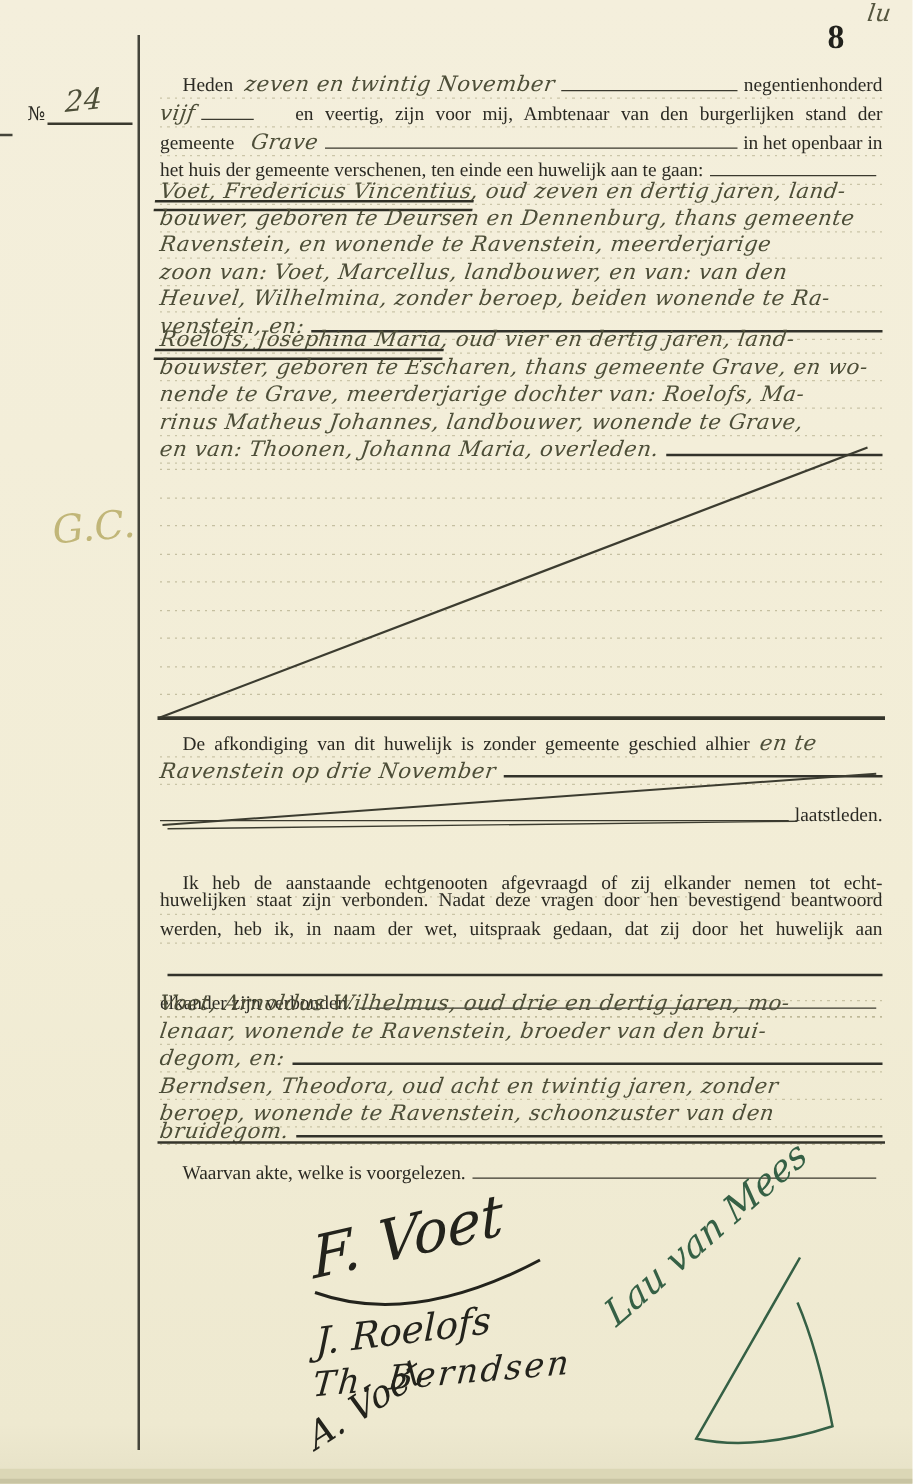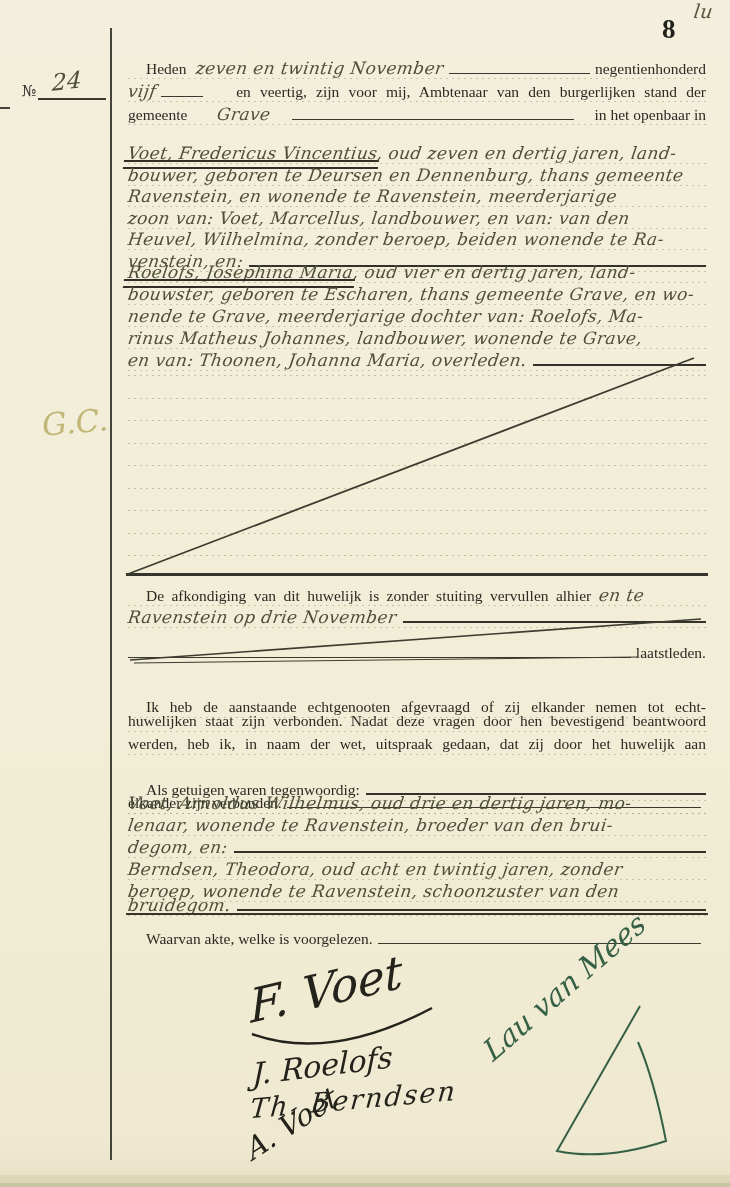--- a/index.html
+++ b/index.html
@@ -60,25 +60,29 @@
     <span class="pr indent">Heden</span>
     <span class="hw hw-lg" style="margin-left:10px;">zeven en twintig November</span>
     <span class="fill"></span>
     <span class="pr">negentienhonderd</span>
   </div>
   <div class="row ruled" style="top:80px;">
     <span class="hw hw-lg">vijf</span>
     <span class="fill" style="max-width:42px;"></span>
     <span class="pr just" style="flex:1;margin-left:28px;">en veertig, zijn voor mij, Ambtenaar van den burgerlijken stand der</span>
   </div>
-  <div class="row ruled" style="top:103px;gap:16px;">
+  <div class="row ruled" style="top:103px;">
     <span class="pr">gemeente</span>
     <span class="hw hw-lg" style="margin-left:14px;">Grave</span>
     <span class="fill"></span>
     <span class="pr">in het openbaar in</span>
+  </div>
+  <div class="row ruled" style="top:126px;">
+    <span class="pr">het huis der gemeente verschenen, ten einde een huwelijk aan te gaan:</span>
+    <span class="fill"></span>
   </div>
 
   <div class="row ruled" style="top:142px;">
     <span class="hw hw-lg name-u">Voet, Fredericus Vincentius</span>
     <span class="hw hw-lg">, oud zeven en dertig jaren, land-</span>
   </div>
   <div class="row ruled" style="top:164px;">
       <span class="hw hw-lg">bouwer, geboren te Deursen en Dennenburg, thans gemeente</span>
     </div>
   <div class="row ruled" style="top:185px;">
@@ -118,42 +122,41 @@
   <div class="blankline" style="top:420px;"></div>
   <div class="blankline" style="top:443px;"></div>
   <div class="blankline" style="top:465px;"></div>
   <div class="blankline" style="top:488px;"></div>
   <div class="blankline" style="top:510px;"></div>
   <div class="blankline" style="top:533px;"></div>
   <div class="blankline" style="top:555px;"></div>
   <div class="hline" style="left:126px;top:573px;width:582px;height:3px;"></div>
 
   <div class="row ruled" style="top:584px;">
-    <span class="pr indent" style="word-spacing:3.5px;">De afkondiging van dit huwelijk is zonder stuiting vervullen alhier</span>
+    <span class="pr indent" style="word-spacing:3.5px;">De afkondiging van dit huwelijk is zonder gemeente geschied alhier</span>
     <span class="hw hw-lg" style="margin-left:8px;">en te</span>
   </div>
   <div class="row ruled" style="top:606px;">
     <span class="hw hw-lg">Ravenstein op drie November</span>
     <span class="fill-heavy"></span>
   </div>
   <div class="row" style="top:642px;text-align:right;">
     <span class="fill" style="margin-left:0;"></span>
     <span class="pr">laatstleden.</span>
   </div>
 
   <div class="rowb pr just indent ruled" style="top:696px;font-family:Liberation Serif, serif;">Ik heb de aanstaande echtgenooten afgevraagd of zij elkander nemen tot echt-</div>
   <div class="rowb pr just ruled" style="top:733px;">werden, heb ik, in naam der wet, uitspraak gedaan, dat zij door het huwelijk aan</div>
   <div class="rowb pr just ruled" style="top:710px;">huwelijken staat zijn verbonden. Nadat deze vragen door hen bevestigend beantwoord</div>
   <div class="row ruled" style="top:756px;margin-top:36px;">
     <span class="pr">elkander zijn verbonden.</span>
     <span class="fill"></span>
   </div>
 
   <div class="row ruled" style="top:779px;">
-    <span class="pr indent">Als getuigen waren tegenwoordig:</span>
     <span class="fill-heavy"></span>
   </div>
   <div class="row ruled" style="top:792px;">
       <span class="hw hw-lg">Voet, Arnoldus Wilhelmus, oud drie en dertig jaren, mo-</span>
     </div>
   <div class="row ruled" style="top:814px;">
       <span class="hw hw-lg">lenaar, wonende te Ravenstein, broeder van den brui-</span>
     </div>
   <div class="row ruled" style="top:836px;">
     <span class="hw hw-lg">degom, en:</span>

